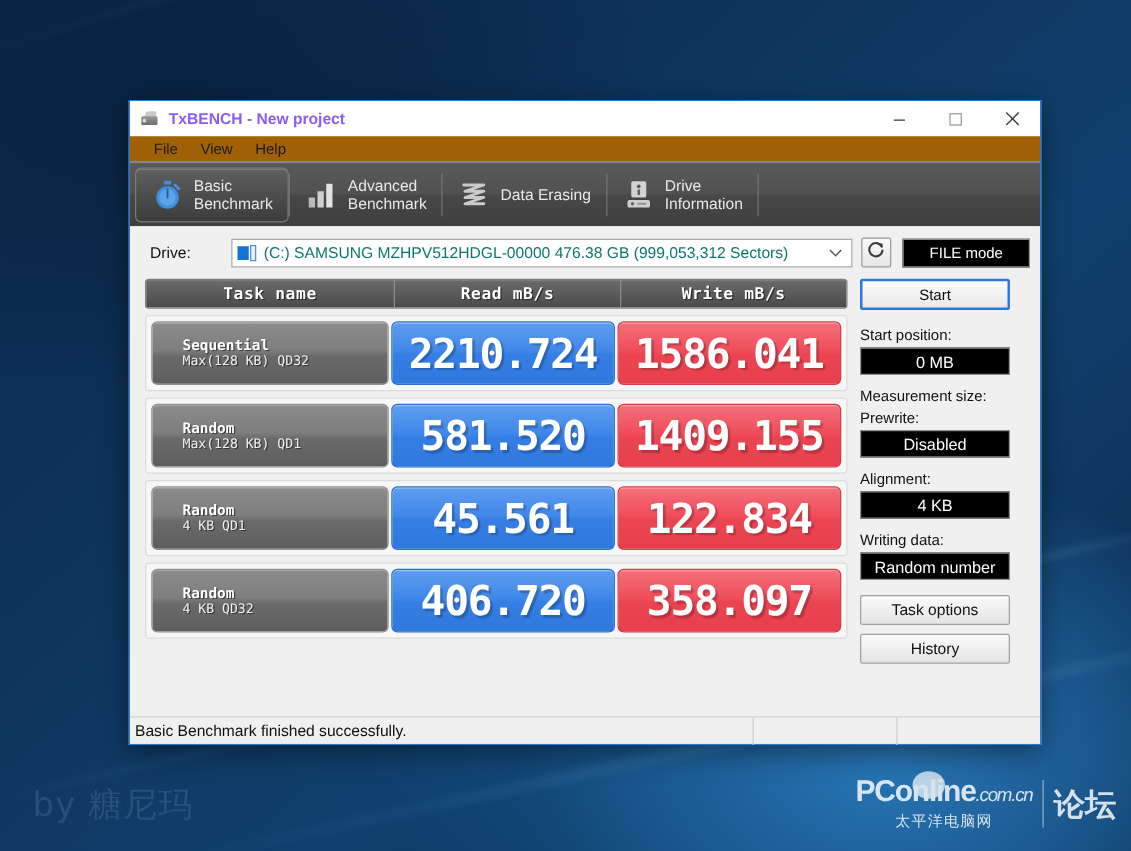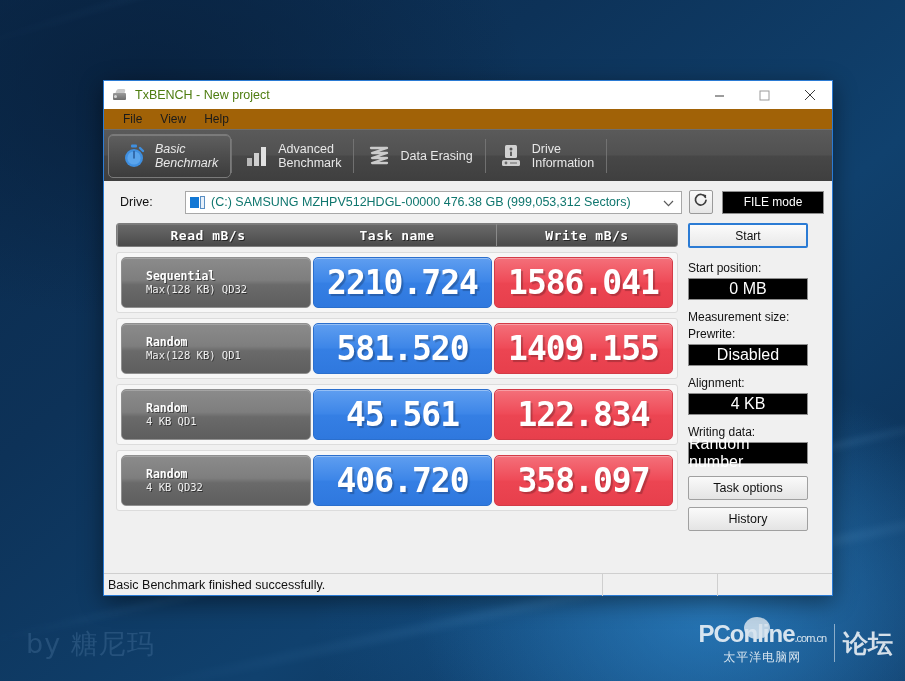--- a/index.html
+++ b/index.html
@@ -40,21 +40,21 @@
     letter-spacing: 1px; white-space: nowrap;
     font-family: "DejaVu Sans", sans-serif;
   }
   .wm-right {
     position: absolute; right: 12px; top: 622px;
     display: flex; align-items: center; gap: 8px;
     opacity: .82;
   }
   .wm-pc { display: flex; flex-direction: column; align-items: center; line-height: 1; }
   .wm-pc-top { font-size: 24px; font-weight: bold; color: #ffffff; letter-spacing: -1px; font-family: "Liberation Sans", sans-serif; }
-  .wm-pc-top sub { font-size: 11px; font-weight: normal; vertical-align: baseline; }
+  .wm-pc-top sub { font-size: 15px; font-weight: normal; vertical-align: baseline; font-style: italic; }
   .wm-pc-bot { font-size: 12px; color: #ffffff; letter-spacing: 1px; margin-top: 6px; font-family: Liberation Mono, monospace; }
   .wm-divider { width: 1px; height: 38px; background: rgba(255,255,255,0.6); }
   .wm-forum { font-size: 25px; font-weight: bold; color: #ffffff; font-family: "DejaVu Sans", sans-serif; }
   .wm-dot { position: absolute; left: 46px; top: -5px; width: 26px; height: 22px;
             border-radius: 50%; background: rgba(255,255,255,0.85); }
 
   
   .window {
     position: absolute; left: 103px; top: 80px;
     width: 730px; height: 516px;
@@ -70,21 +70,21 @@
     display: flex; align-items: center;
     flex: 0 0 auto;
   }
   .app-icon { width: 16px; height: 16px; margin-left: 8px; position: relative; flex: 0 0 auto; }
   .app-icon .ai-body { position: absolute; left: 1px; top: 6px; width: 13px; height: 7px;
                        background: linear-gradient(180deg,#9a9a9a,#6d6d6d); border-radius: 1px; }
   .app-icon .ai-top { position: absolute; left: 4px; top: 2px; width: 9px; height: 5px;
                       background: #c9c9c9; border-radius: 2px 2px 0 0; transform: skewX(-18deg); }
   .app-icon .ai-led { position: absolute; left: 2px; top: 8px; width: 3px; height: 3px;
                       background: #d8d8d8; border-radius: 50%; }
-  .title-text { font-size: 12.5px; color: #4d7c0f; margin-left: 7px; white-space: nowrap; }
+  .title-text { font-size: 12.5px; color: #8b5cf6; margin-left: 7px; white-space: nowrap; font-weight: bold; }
   .win-controls { margin-left: auto; display: flex; height: 28px; }
   .win-btn { width: 45px; height: 28px; display: flex; align-items: center; justify-content: center;
              color: #3a3a3a; }
   .win-btn svg { display: block; }
 
   
   .menubar {
     height: 20px; background: #a16207; display: flex; align-items: center;
     padding-left: 10px; gap: 0; flex: 0 0 auto;
   }
@@ -98,21 +98,20 @@
     border-top: 1px solid #6e6e6e;
   }
   .tab {
     height: 44px; display: flex; align-items: center; gap: 8px;
     padding: 0 12px; position: relative; color: #e8e8e8;
   }
   .tab.active {
     background: linear-gradient(180deg,#5f5f5f 0%, #4d4d4d 50%, #3c3c3c 100%);
     border: 1px solid #7a7a7a; border-radius: 5px;
     box-shadow: inset 0 1px 0 rgba(255,255,255,0.18);
-    font-style: italic;
   }
   .tab-sep { width: 1px; height: 34px; background: rgba(120,120,120,0.85); }
   .tab-label { font-size: 12.5px; line-height: 14px; white-space: pre-line; }
   .tab-icon { width: 26px; height: 26px; flex: 0 0 auto; }
 
   
   .body-area { flex: 1 1 auto; background: #f0f0f0; display: flex; flex-direction: column;
                padding: 8px 8px 0 12px; min-height: 0; }
 
   
@@ -211,21 +210,21 @@
   .panel { width: 120px; flex: 0 0 auto; display: flex; flex-direction: column; padding-top: 0; }
   .start-btn {
     height: 25px; background: linear-gradient(180deg,#fbfbfb,#e9e9e9);
     border: 2px solid #2b7bd4; border-radius: 2px;
     display: flex; align-items: center; justify-content: center;
     font-size: 12px; color: #0d0d0d; margin-bottom: 13px;
   }
   .p-label { font-size: 12px; color: #111; margin-bottom: 3px; }
   .p-value {
     height: 22px; background: #000000; border: 1px solid #8d8d8d;
-    color: #ffffff; font-size: 16px;
+    color: #ffffff; font-size: 13px;
     display: flex; align-items: center; justify-content: center;
     margin-bottom: 10px;
   }
   .p-btn {
     height: 24px; background: linear-gradient(180deg,#fafafa,#e4e4e4);
     border: 1px solid #a0a0a0; border-radius: 2px;
     display: flex; align-items: center; justify-content: center;
     font-size: 12.5px; color: #111; margin-bottom: 7px;
   }
   .p-btn.first-btn { margin-top: 2px; }
@@ -377,22 +376,22 @@
           </svg>
         </span>
       </div>
       <div class="file-mode">FILE mode</div>
     </div>
 
     <div class="content">
 
       <div class="results">
         <div class="res-header">
+          <div class="hcell c1">Task name</div>
           <div class="hcell c2">Read mB/s</div>
-          <div class="hcell c1">Task name</div>
           <div class="hcell c3">Write mB/s</div>
         </div>
 
         <div class="res-rows">
 
           <div class="res-row">
             <div class="task-cell">
               <div class="task-line1">Sequential</div>
               <div class="task-line2">Max(128 KB) QD32</div>
             </div>

